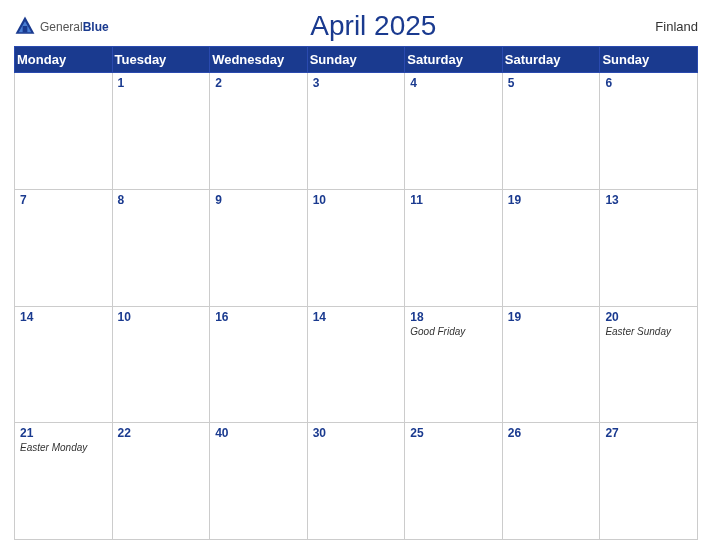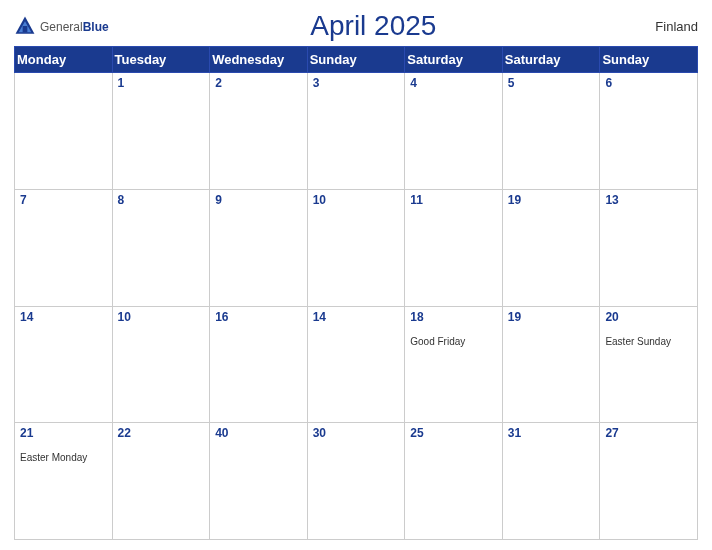--- a/index.html
+++ b/index.html
@@ -83,22 +83,23 @@
     .day-num {
       font-size: 12px;
       color: #1a3a8f;
       font-weight: bold;
       display: block;
     }
     .holiday-name {
       font-size: 10px;
       color: #333;
       display: block;
-      margin-top: 12px;
+      margin-top: 2px;
       line-height: 1.2;
+      font-style: italic;
     }
     .empty-cell {
       background: #fff;
     }
     .week-row td:first-child .day-num,
     .week-row td .day-num {
       color: #1a3a8f;
     }
   </style>
 </head>
@@ -216,21 +217,21 @@
           <td>
             <span class="day-num">40</span>
           </td>
           <td>
             <span class="day-num">30</span>
           </td>
           <td>
             <span class="day-num">25</span>
           </td>
           <td>
-            <span class="day-num">31</span>
+            <span class="day-num">26</span>
           </td>
           <td>
             <span class="day-num">27</span>
           </td>
         </tr>
       </tbody>
   </table>
 </div>
 
 </body></html>

